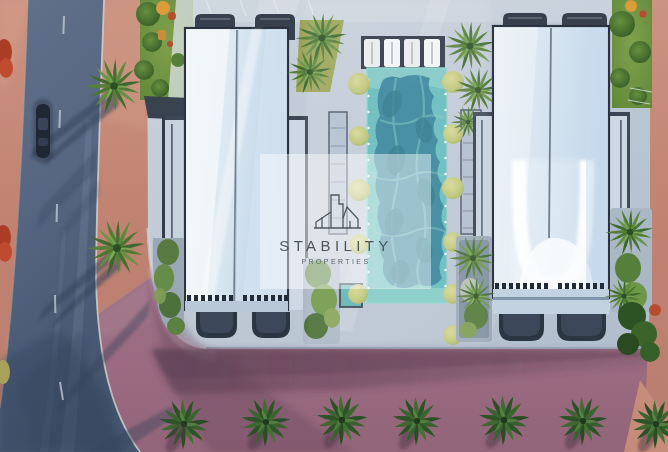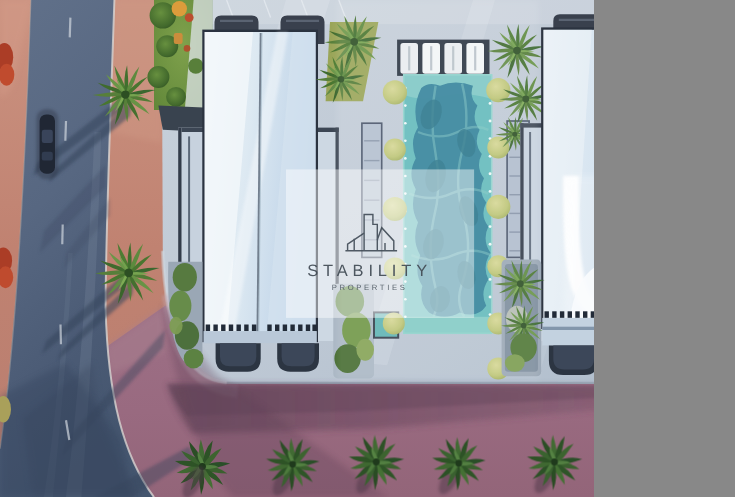--- a/index.html
+++ b/index.html
@@ -1,16 +1,16 @@
 <!DOCTYPE html>
 <html><head>
 <meta charset="utf-8">
 <style>
 html,body{margin:0;padding:0;background:#888;}
-#scene{width:540px;height:452px;position:relative;overflow:hidden;font-family:"Liberation Sans",sans-serif;}
+#scene{width:668px;height:452px;position:relative;overflow:hidden;font-family:"Liberation Sans",sans-serif;}
 </style>
 </head>
 <body>
 <div id="scene">
 <svg width="668" height="452" viewBox="0 0 668 452" xmlns="http://www.w3.org/2000/svg">
 <defs>
 <linearGradient id="gPink" x1="0" y1="0" x2="0" y2="1">
 <stop offset="0" stop-color="#cb9381"></stop>
           <stop offset="0.5" stop-color="#c08271"></stop>
           <stop offset="1" stop-color="#b87e70"></stop>

